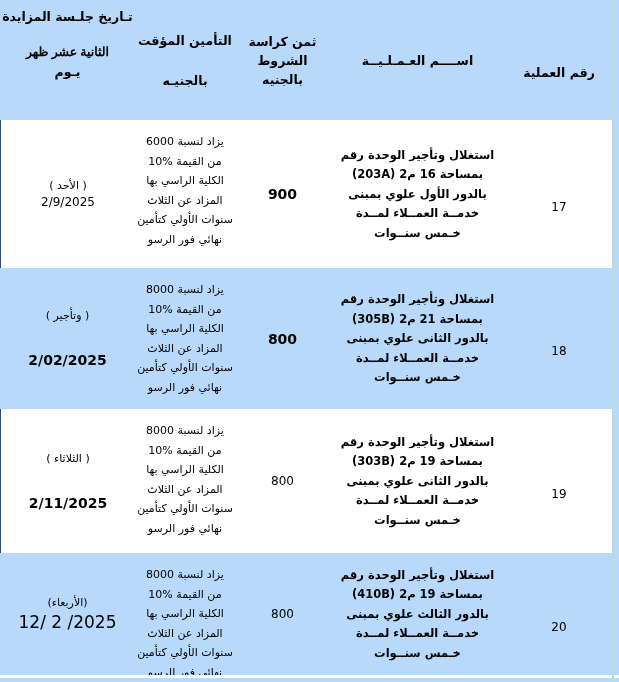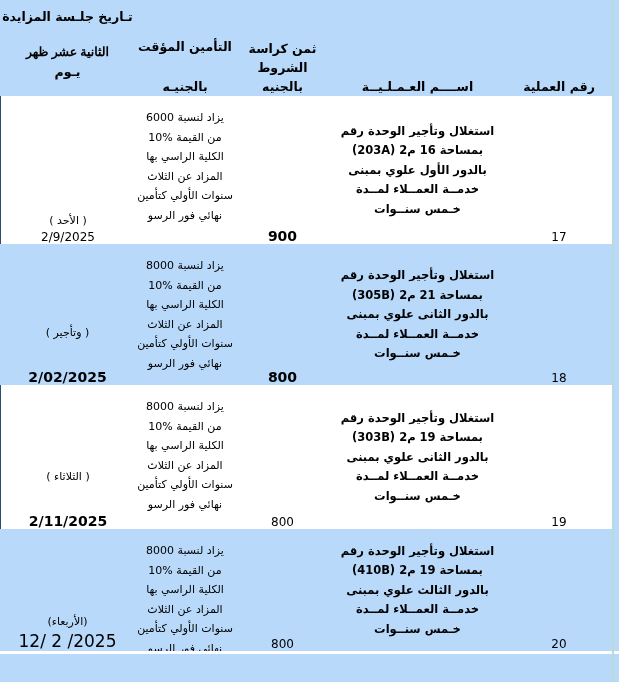--- a/index.html
+++ b/index.html
@@ -9,31 +9,31 @@
     background:#b8d9fa;
     color:#000;
     font-family:"DejaVu Sans", sans-serif;
     overflow:hidden;
   }
   .page::after {
     content:""; position:absolute; left:612px; top:0; width:2px; height:100%;
     background:#b9dcda;
   }
   .row { display:flex; width:613px; overflow:hidden; }
-  .header-row { height:96px; }
+  .header-row { height:120px; }
   .data-row.white { background:#ffffff; border-left:1px solid #2e4d72; }
   .data-row.blue  { background:#b8d9fa; }
   .r0 { height:148px; }
   .r1 { height:141px; }
   .r2 { height:144px; }
   .r3 { height:122px; }
   .bottom-gap { width:619px; height:3px; background:#ffffff; }
 
   .cell {
-    display:flex; flex-direction:column; justify-content:flex-end; align-items:center;
+    display:flex; flex-direction:column; justify-content:center; align-items:center;
     text-align:center; overflow:hidden; box-sizing:border-box;
   }
   .c-date  { width:135px; }
   .c-ins   { width:100px; }
   .c-price { width:95px; }
   .c-name  { width:175px; }
   .c-num   { width:108px;margin-top:25px; }
   .data-row.white .c-date { width:134px; }
 
   .txt { white-space:pre-line; }

